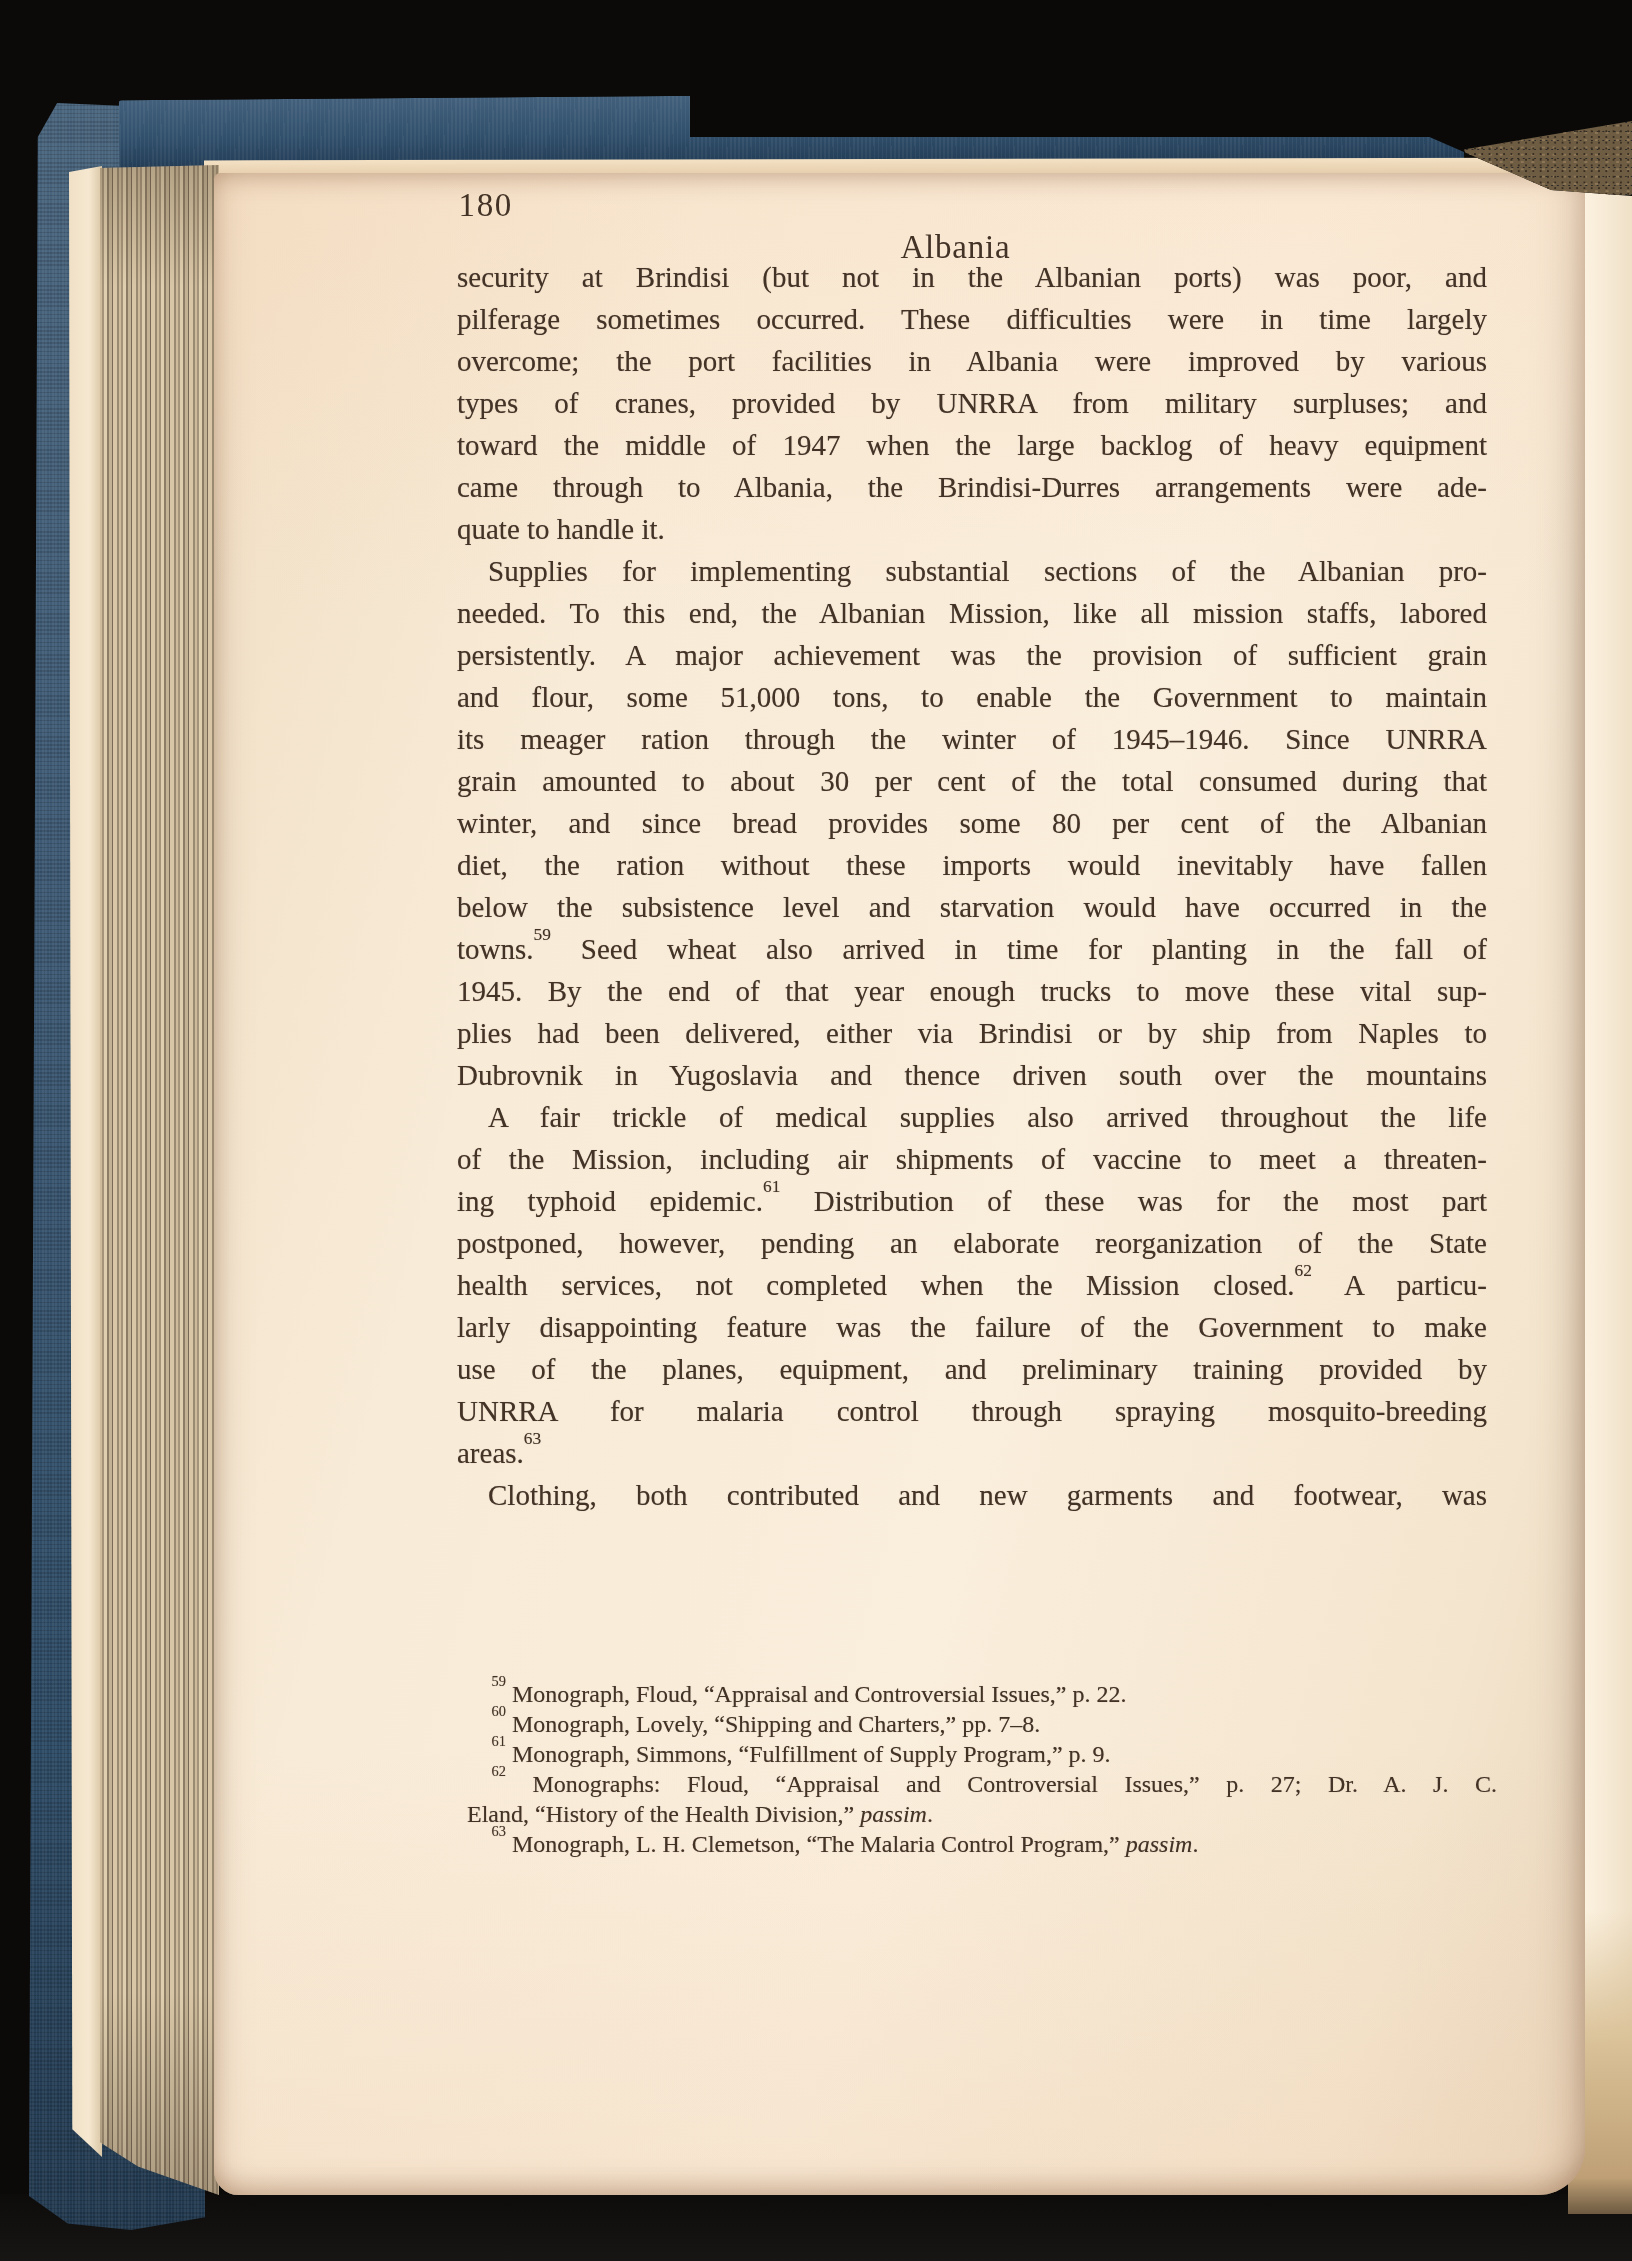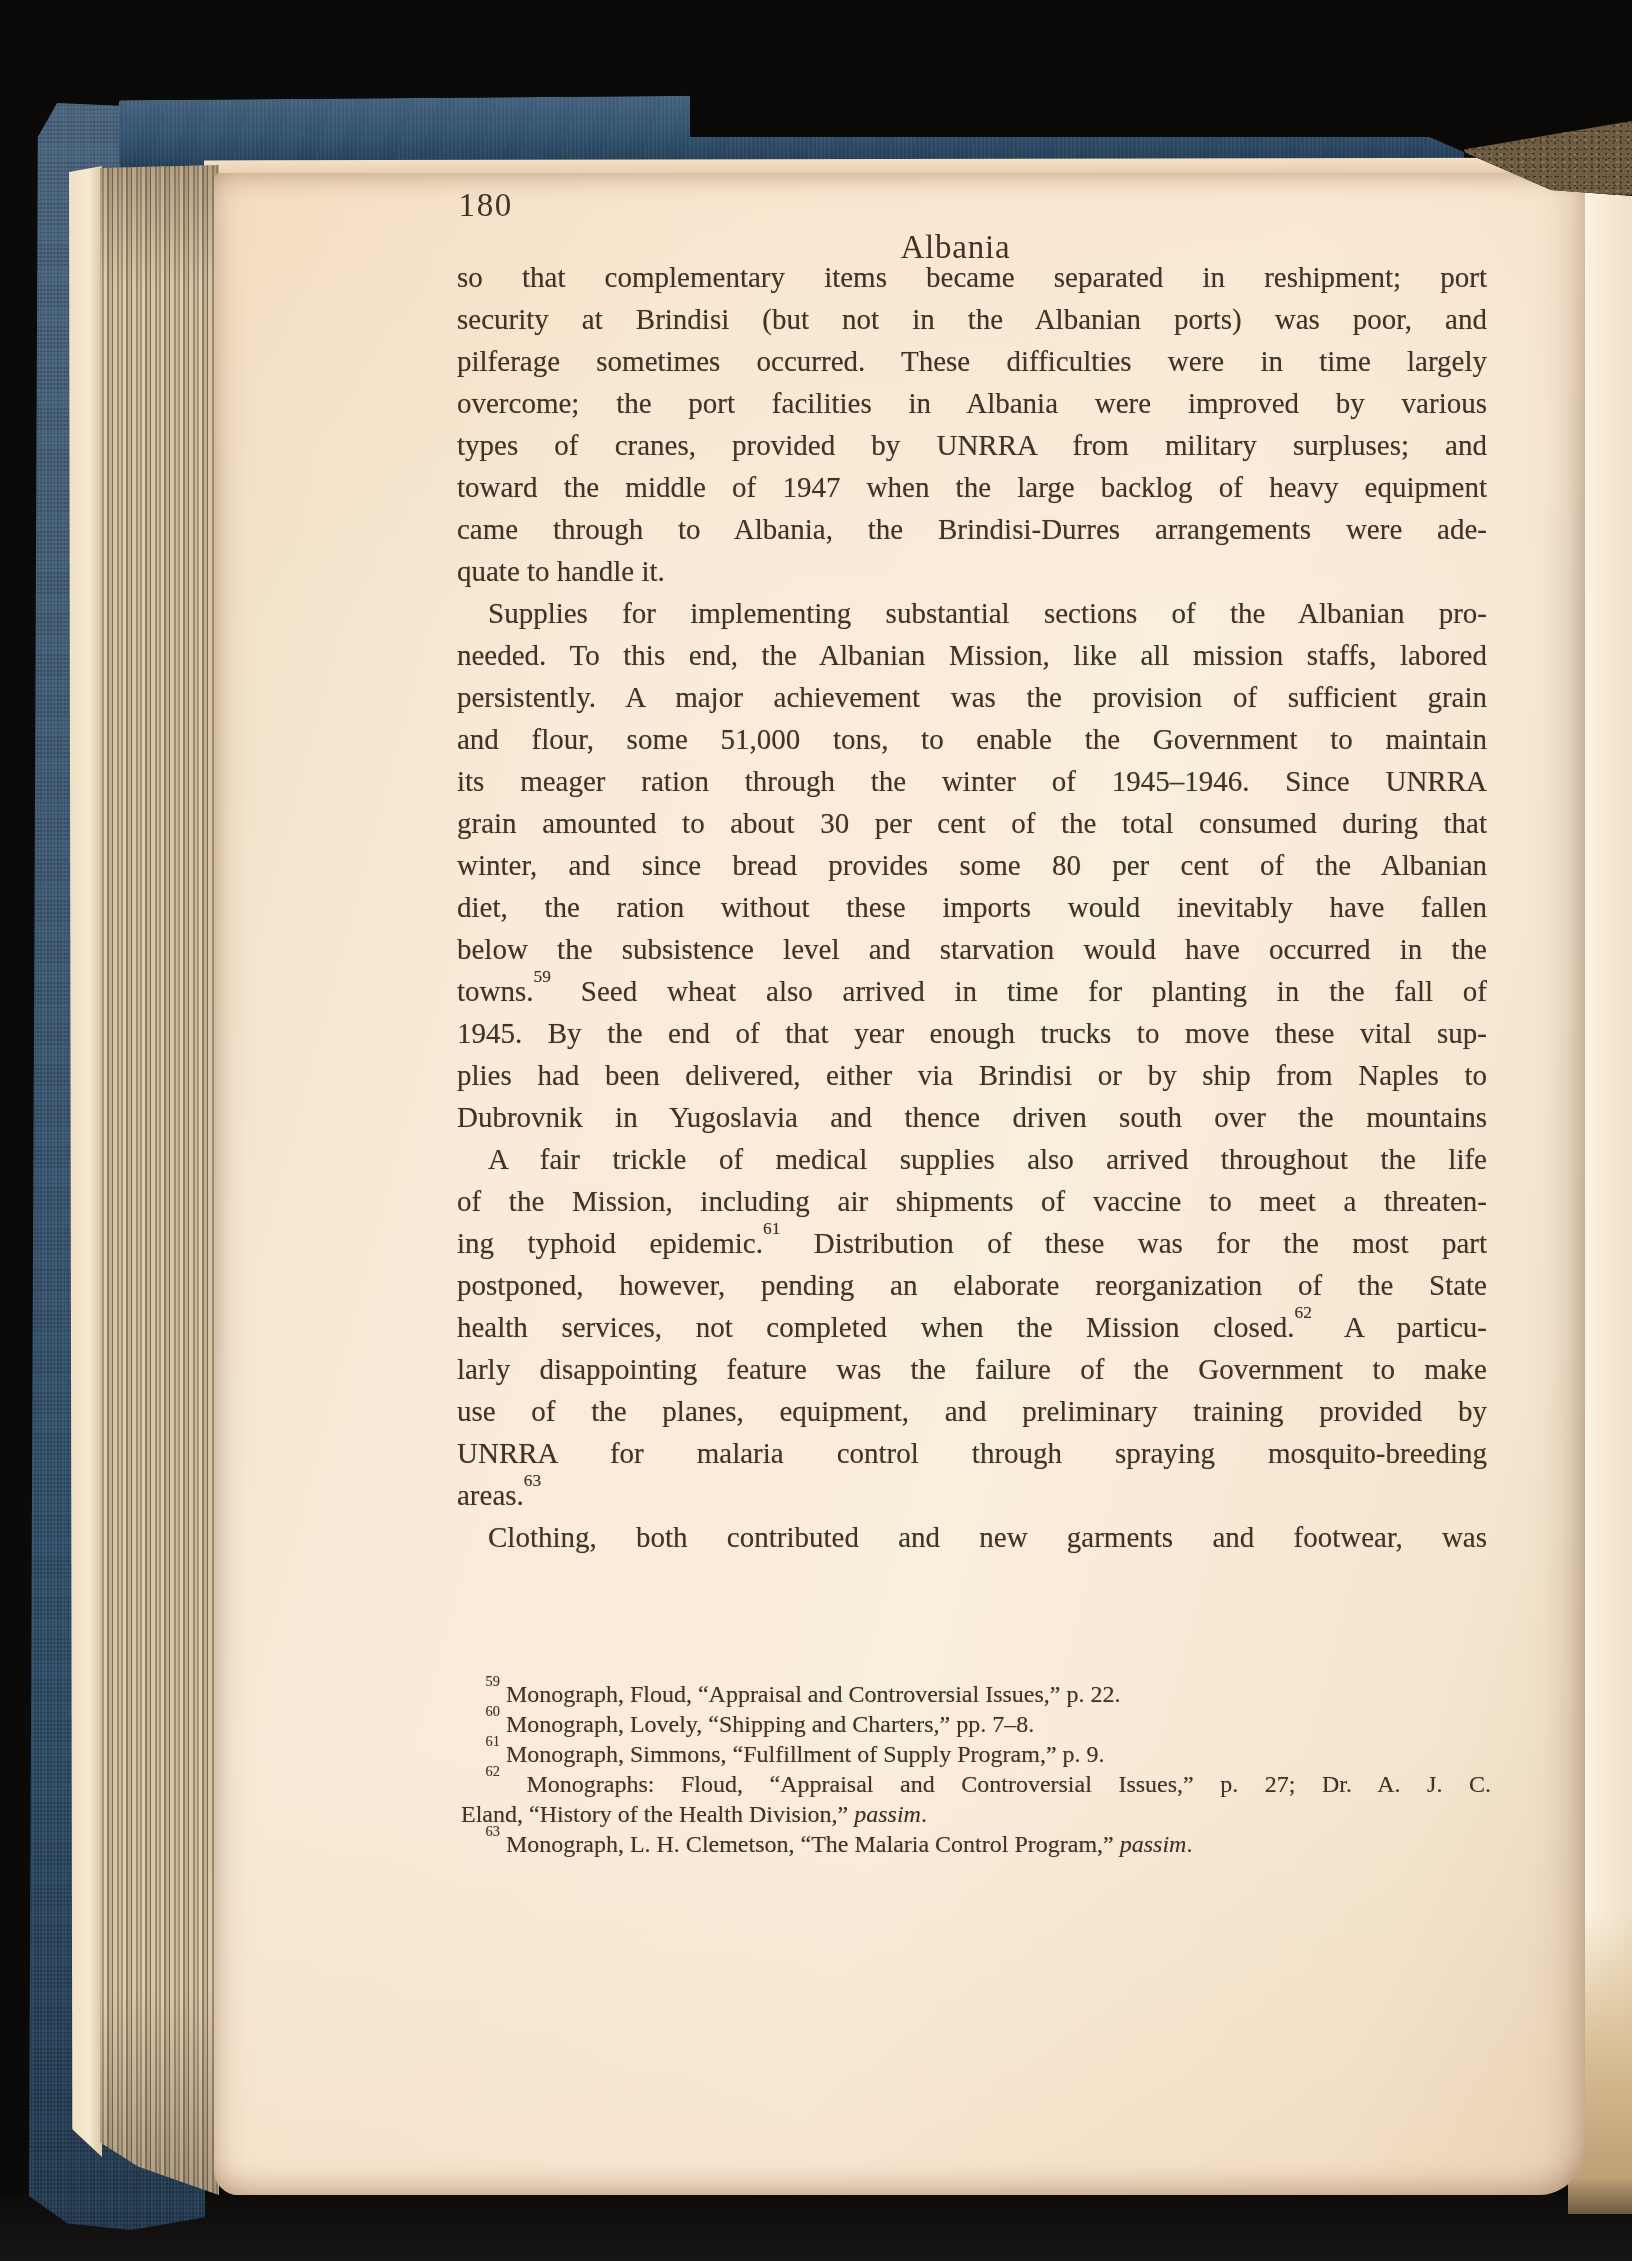--- a/index.html
+++ b/index.html
@@ -94,21 +94,21 @@
   .bottom-sheen{
     position:absolute;left:0;top:2194px;width:1632px;height:68px;z-index:1;
     background:linear-gradient(180deg,#0d0c0b,#181614);
   }
   
   .text-area{position:absolute;left:243px;top:0;width:1030px;color:#433327;}
   .header-row{position:absolute;top:13px;left:0;width:1030px;height:41px;font-size:33px;line-height:39px;}
   .pg-num{position:absolute;left:1.6px;top:0;letter-spacing:1.6px;}
   .pg-head{position:absolute;left:0;right:33px;top:0;text-align:center;letter-spacing:0.8px;margin-top:42px;}
   .body-block{position:absolute;top:83px;left:0;width:1030px;font-size:29px;}
-  .fn-block{position:absolute;top:1506px;left:4px;width:1030px;font-size:24px;}
+  .fn-block{position:absolute;top:1506px;left:10px;width:1030px;font-size:24px;}
   .line{
     height:42px;line-height:42px;white-space:nowrap;
     text-align:justify;text-align-last:justify;
     text-shadow:0 0 0.8px rgba(67,51,39,.45);
   }
   .fn-block .line{height:30px;line-height:30px;}
   .line.no-just{text-align-last:left;}
   .line.indent{text-indent:31px;}
   .line.fn-indent{text-indent:24.5px;}
   sup{font-size:60%;line-height:0;position:relative;top:-.5em;letter-spacing:0;}
@@ -132,21 +132,20 @@
   <div class="facing-bottom"></div>
 
   <div class="page-main">
     <div class="text-area">
       <div class="header-row">
         <span class="pg-num">180</span>
         <span class="pg-head">Albania</span>
       </div>
       <div class="body-block" id="body-block">
           <div>
-            <div class="line">so that complementary items became separated in reshipment; port</div>
             <div class="line">security at Brindisi (but not in the Albanian ports) was poor, and</div>
             <div class="line">pilferage sometimes occurred. These difficulties were in time largely</div>
             <div class="line">overcome; the port facilities in Albania were improved by various</div>
             <div class="line">types of cranes, provided by UNRRA from military surpluses; and</div>
             <div class="line">toward the middle of 1947 when the large backlog of heavy equipment</div>
             <div class="line">came through to Albania, the Brindisi-Durres arrangements were ade-</div>
             <div class="line no-just">quate to handle it.</div>
           </div>
           <div>
             <div class="line indent">Supplies for implementing substantial sections of the Albanian pro-</div>

